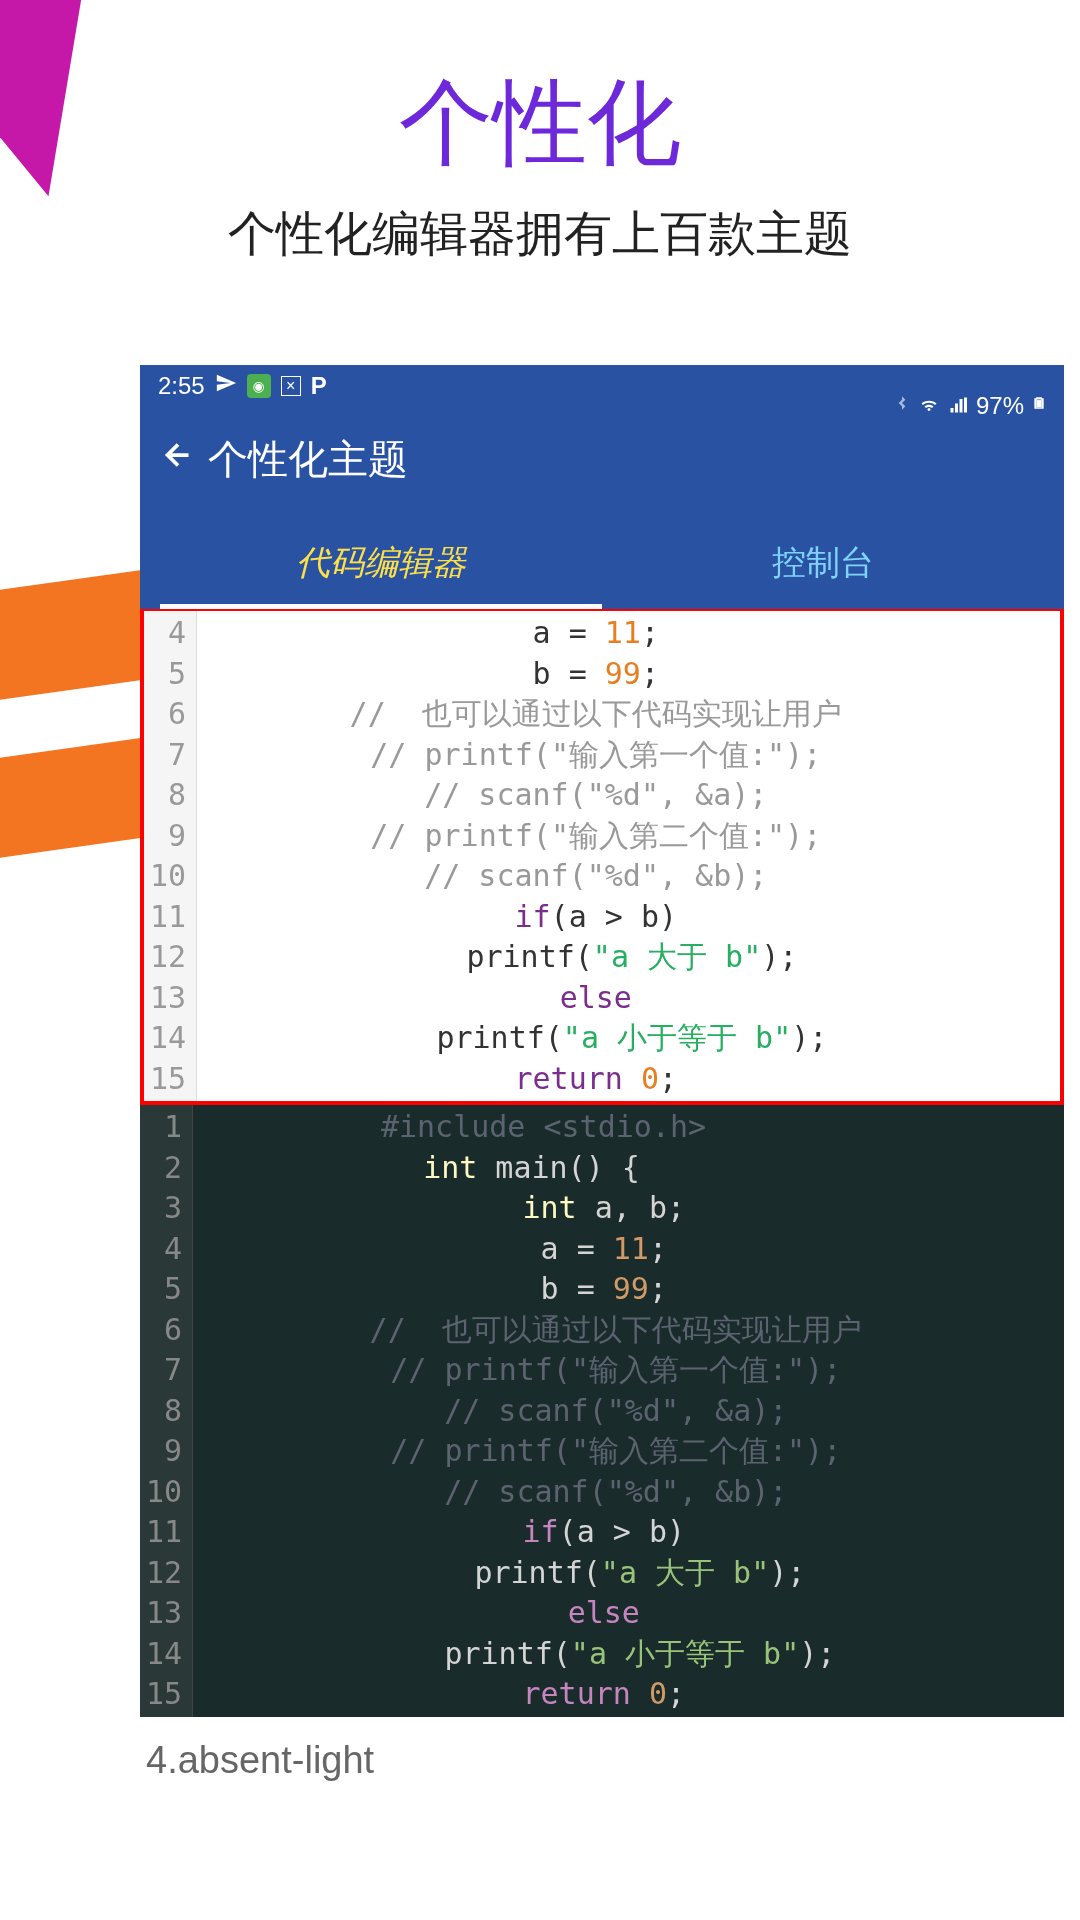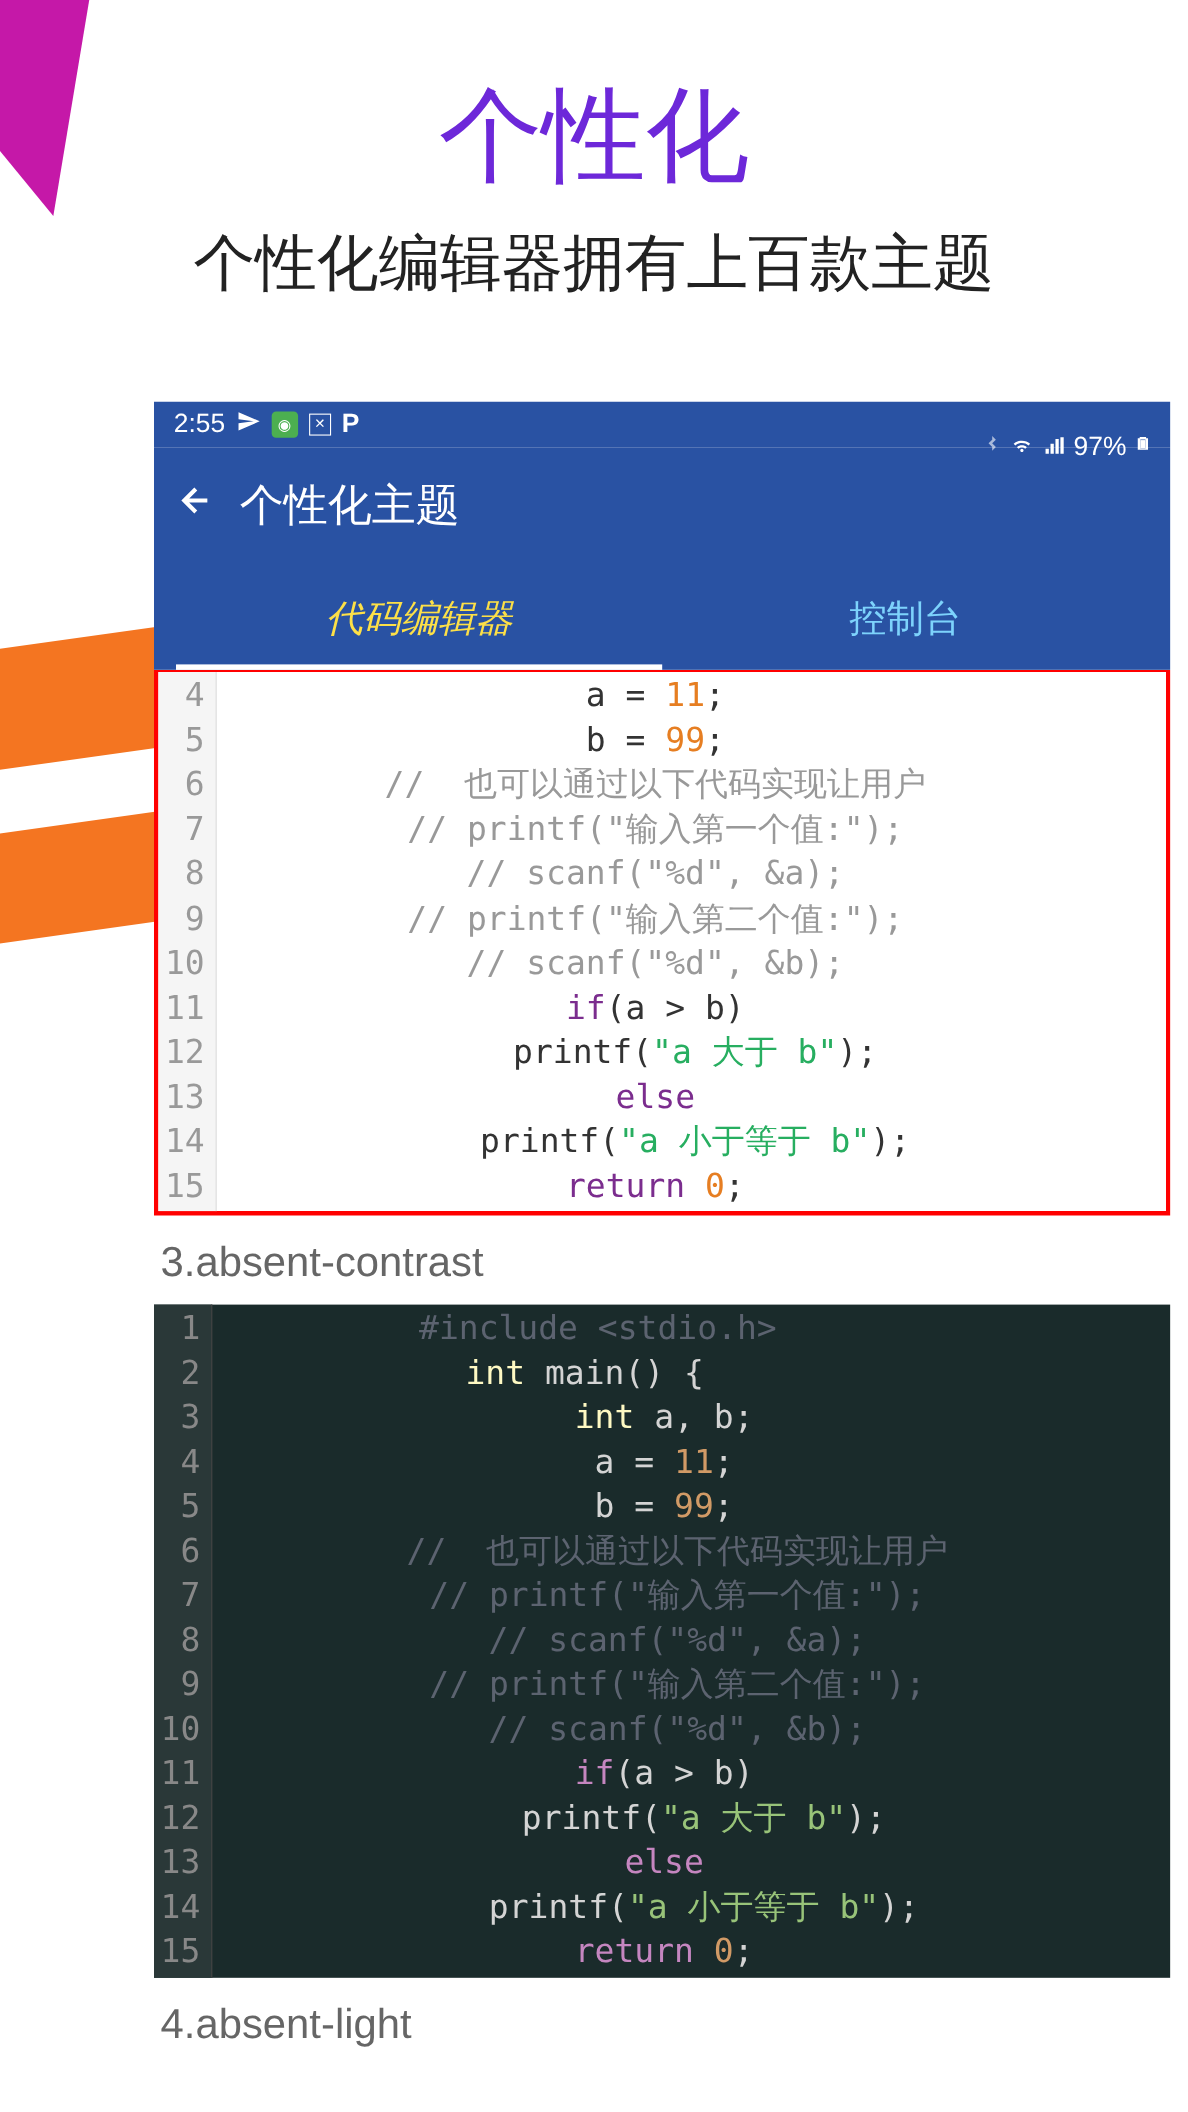--- a/index.html
+++ b/index.html
@@ -42,21 +42,21 @@
     }
     .page-title {
       text-align: center;
       font-size: 94px;
       font-weight: 400;
       color: #6d28d9;
       margin-top: 60px;
     }
     .page-subtitle {
       text-align: center;
-      font-size: 56px;
+      font-size: 48px;
       font-weight: 400;
       color: #222;
       margin-top: 15px;
     }
     .phone-frame {
       position: absolute;
       top: 365px;
       left: 140px;
       width: 924px;
       height: 1555px;
@@ -83,21 +83,21 @@
       font-size: 14px;
     }
     .app-header {
       background: #2952a3;
       padding: 25px 20px 0 20px;
       color: #fff;
     }
     .app-header-top {
       display: flex;
       align-items: center;
-      gap: 22px;
+      gap: 12px;
       padding-bottom: 35px;
     }
     .back-arrow {
       font-size: 40px;
       color: #fff;
     }
     .app-title {
       font-size: 40px;
       font-weight: 400;
     }
@@ -233,23 +233,20 @@
         <div>10</div>
         <div>11</div>
         <div>12</div>
         <div>13</div>
         <div>14</div>
         <div>15</div>
       </div>
     <div class="code-lines" id="lines-light"><div class="code-line"><span>        a = </span><span class="num-light">11</span><span>;</span></div><div class="code-line"><span>        b = </span><span class="num-light">99</span><span>;</span></div><div class="code-line"><span class="com-light">        //  也可以通过以下代码实现让用户</span></div><div class="code-line"><span class="com-light">        // printf("输入第一个值:");</span></div><div class="code-line"><span class="com-light">        // scanf("%d", &amp;a);</span></div><div class="code-line"><span class="com-light">        // printf("输入第二个值:");</span></div><div class="code-line"><span class="com-light">        // scanf("%d", &amp;b);</span></div><div class="code-line"><span>        </span><span class="kw-light">if</span><span>(a &gt; b)</span></div><div class="code-line"><span>            printf(</span><span class="str-light">"a 大于 b"</span><span>);</span></div><div class="code-line"><span>        </span><span class="kw-light">else</span></div><div class="code-line"><span>            printf(</span><span class="str-light">"a 小于等于 b"</span><span>);</span></div><div class="code-line"><span>        </span><span class="kw-light">return</span><span> </span><span class="num-light">0</span><span>;</span></div></div>
   </div>
 
-  <div class="theme-label">
-    <span>3</span>.<span>absent-contrast</span>
-  </div>
 
   <div class="code-block dark">
     <div class="gutter dark" id="gutter-dark">
         <div>1</div>
         <div>2</div>
         <div>3</div>
         <div>4</div>
         <div>5</div>
         <div>6</div>
         <div>7</div>

